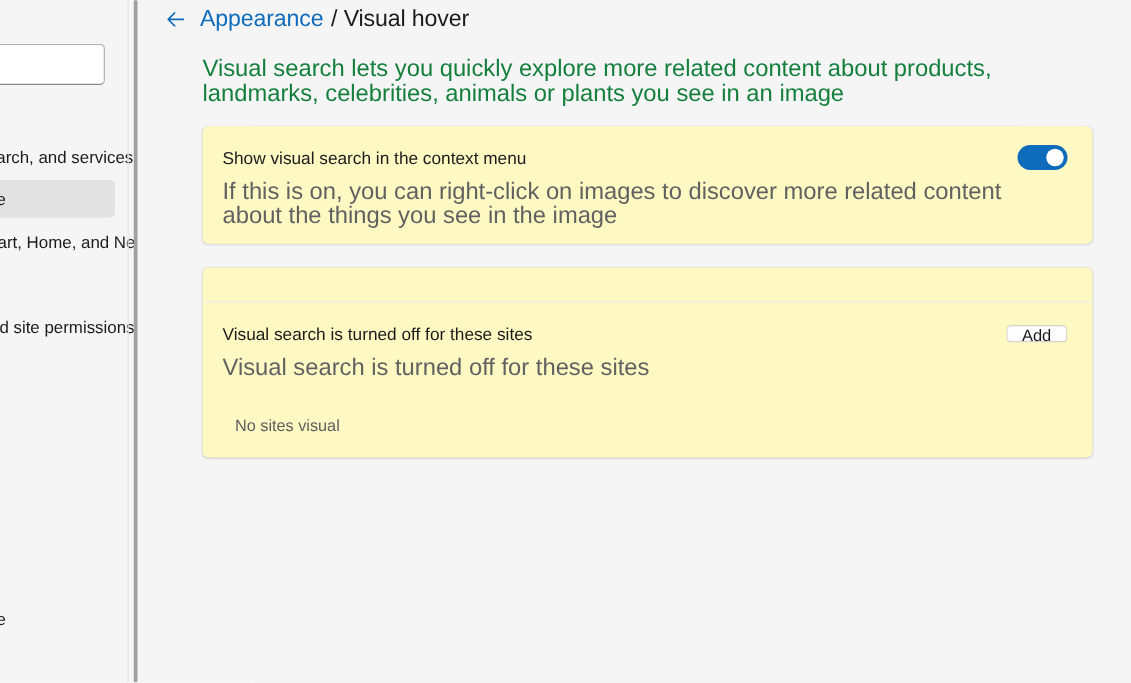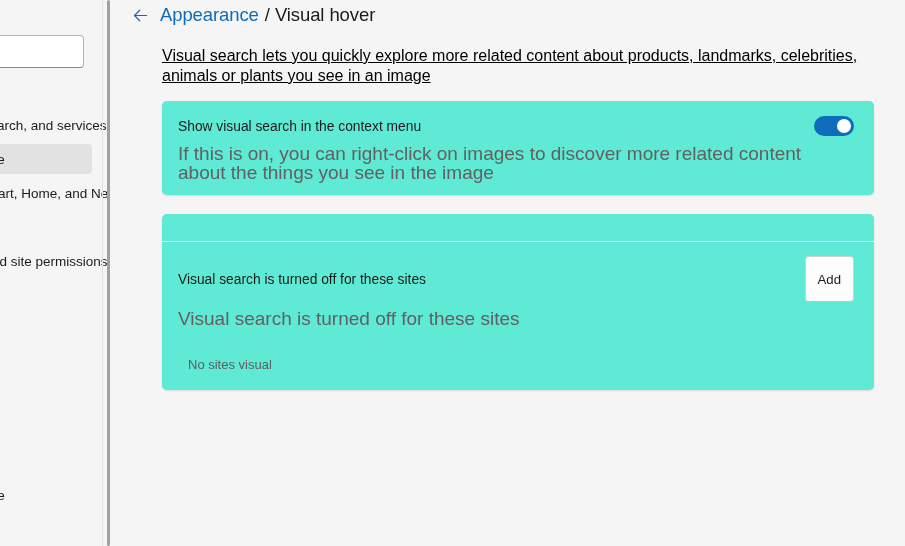--- a/index.html
+++ b/index.html
@@ -142,35 +142,34 @@
     font-size: 18.5px;
     color: #1b1b1b;
     letter-spacing: -0.1px;
   }
 
   .page-desc {
     position: absolute;
     left: 51px;
     top: 46px;
     width: 700px;
-    font-size: 16px;
+    font-size: 19px;
     line-height: 20px;
-    color: #000000;
-    text-decoration: underline;
+    color: #15803d;
   }
 
   .cards {
     position: absolute;
     left: 51px;
     top: 101px;
     width: 712px;
   }
 
   .card {
-    background: #5eead4;
+    background: #fef9c3;
     border-radius: 5px;
     box-shadow: 0 1px 2px rgba(0,0,0,0.10), 0 0 1px rgba(0,0,0,0.08);
     margin-bottom: 19px;
     overflow: hidden;
   }
 
   .card-section {
     position: relative;
     padding: 14px 20px 13px 16px;
   }
@@ -218,21 +217,21 @@
     right: 3px;
     width: 14px;
     height: 14px;
     border-radius: 50%;
     background: #ffffff;
   }
 
   
   .add-btn {
     min-width: 44px;
-    height: 46px;
+    height: 14px;
     padding: 0 12px;
     background: #fdfdfd;
     border: 1px solid #d1d1d1;
     border-bottom-color: #c4c4c4;
     border-radius: 4px;
     font-size: 13.2px;
     color: #1b1b1b;
     font-family: "Liberation Sans", sans-serif;
     cursor: pointer;
     flex: none;

